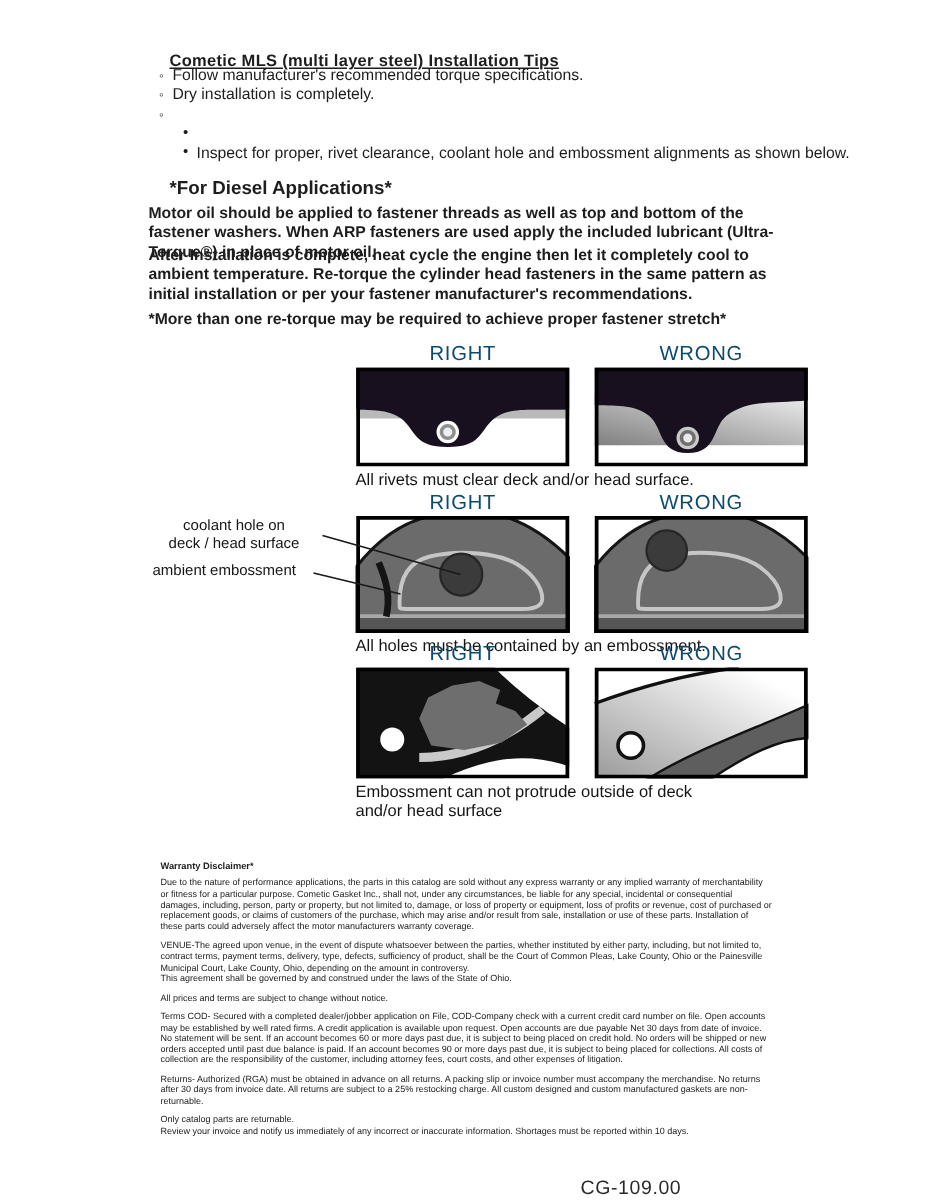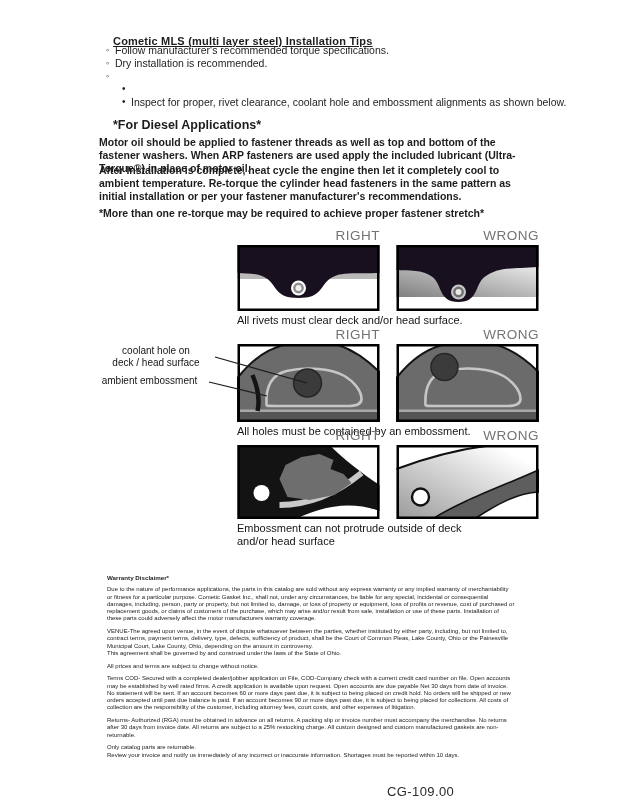--- a/index.html
+++ b/index.html
@@ -21,21 +21,21 @@
   .para{left:99px;width:437px;font-size:10.5px;line-height:13.2px;font-weight:bold;}
   .p1{top:136px;}
   .p2{top:164px;width:420px;}
   .p3{top:207px;}
   
   .diag{left:237px;width:302px;display:flex;flex-direction:column;}
   .d1{top:228px;}
   .d2{top:327px;}
   .d3{top:428px;}
   .dlabels{display:flex;gap:16px;margin-bottom:2px;}
-  .dlabels span{width:143px;text-align:right;font-size:13.5px;color:#737373;letter-spacing:0.5px;}
+  .dlabels span{width:143px;text-align:center;font-size:13.5px;color:#0c4a6e;letter-spacing:0.5px;}
   .dpanels{display:flex;gap:16px;}
   .dcap{margin-top:3px;font-size:11px;line-height:12.5px;color:#151515;}
   svg{display:block;}
   
   .anno{position:absolute;font-size:10px;line-height:11.5px;text-align:center;color:#151515;}
   .anno1{left:98px;top:345px;width:116px;}
   .anno2{left:92px;top:375px;width:115px;}
   .anno-lines{position:absolute;left:205px;top:348px;z-index:5;}
   
   .disc{left:107px;top:574px;width:408px;font-size:6px;line-height:7.25px;color:#222;}
@@ -50,21 +50,21 @@
 
   <div class="abs title">Cometic MLS (multi layer steel) Installation Tips</div>
 
   <div class="abs bullets">
     <div class="b-row">
       <span class="b-mark">◦</span>
       <span>Follow manufacturer's recommended torque specifications.</span>
     </div>
     <div class="b-row">
       <span class="b-mark">◦</span>
-      <span>Dry installation is recommended.</span>
+      <span>Dry installation is completely.</span>
     </div>
     <div class="b-row">
       <span class="b-mark">◦</span>
     </div>
     <div class="b-row b-sub">
       <span class="b-mark">•</span>
     </div>
     <div class="b-row b-sub">
       <span class="b-mark">•</span>
       <span>Inspect for proper, rivet clearance, coolant hole and embossment alignments as shown below.</span>

